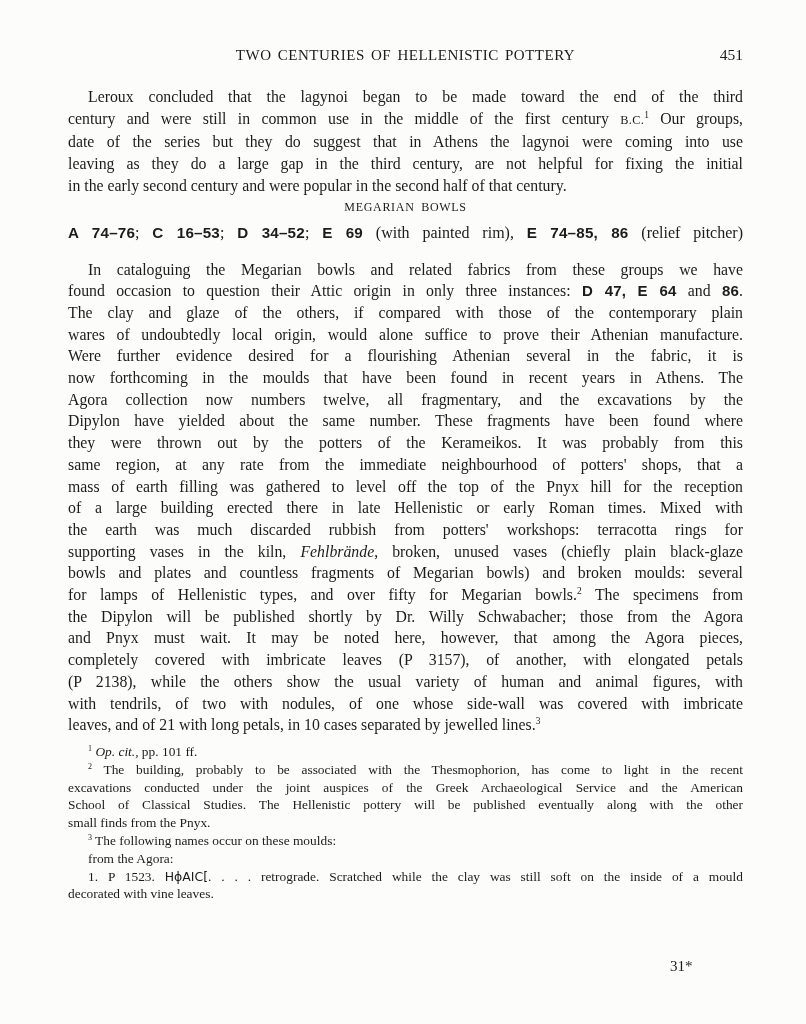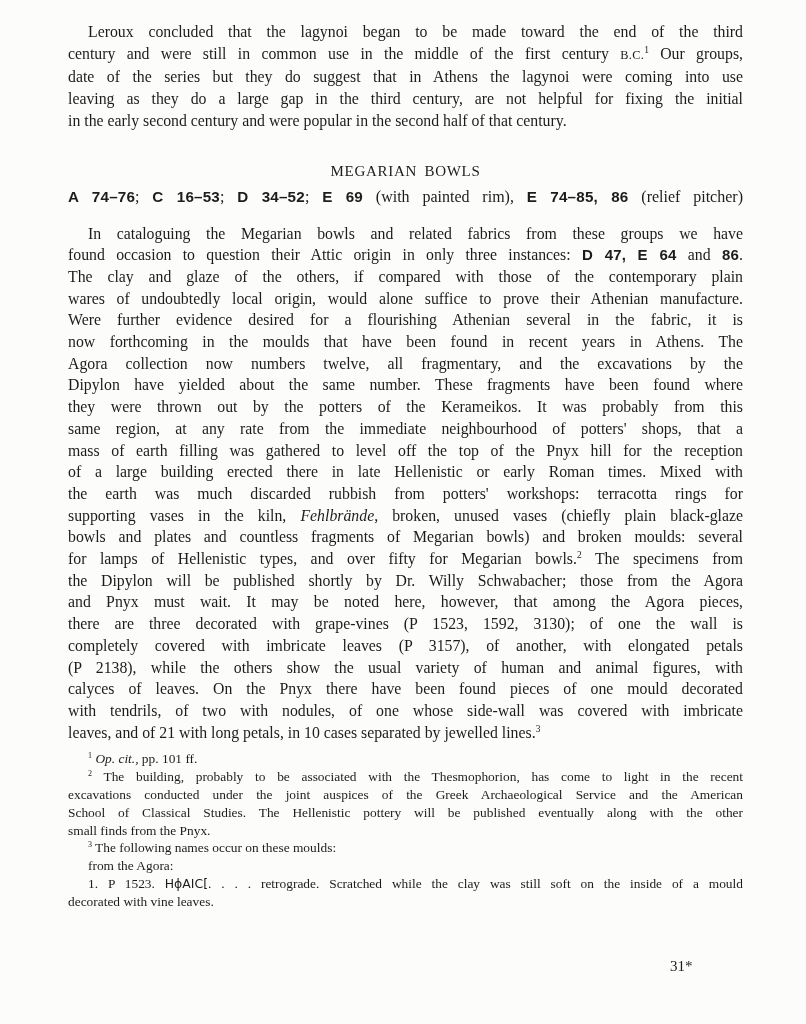--- a/index.html
+++ b/index.html
@@ -22,23 +22,22 @@
     font-size: 15px;
     letter-spacing: 0.5px;
     line-height: 20px;
     word-spacing: 2px;
   }
   .pnum { position: absolute; right: 0; top: 45px; font-size: 15.5px; line-height: 20px; }
 
   .para { font-size: 15.8px; line-height: 21.7px; }
   .p1 { margin-top: 21px; }
   .secheading {
-    margin-top: 29px;
     text-align: center;
-    font-size: 15px;
+    font-size: 12px;
     letter-spacing: 0.7px;
     word-spacing: 3px;
     line-height: 20px;
   }
   .catalog { margin-top: 5px; font-size: 16px; line-height: 22px; }
   .p2 { margin-top: 15px; }
   .footnotes { margin-top: 7px; font-size: 13.4px; line-height: 17.8px; }
 
   .tline { text-align: justify; text-align-last: justify; }
   .tline.lastline { text-align-last: left; }
@@ -56,20 +55,24 @@
   .seg-sans { font-family: "DejaVu Sans", sans-serif; font-size: 0.93em; }
 
   .sigmark { position: absolute; top: 958px; left: 656px; font-size: 15px; margin-left: 14px; }
 </style>
 </head>
 <body>
 
 <div class="page">
   <div class="content">
 
+    <div class="pagehead">
+      <div class="ptitle">TWO CENTURIES OF HELLENISTIC POTTERY</div>
+      <div class="pnum">451</div>
+    </div>
 
     <div class="para p1">
         <div class="tline indent"><span>Leroux concluded that the lagynoi began to be made toward the end of the third</span></div>
         <div class="tline"><span>century and were still in common use in the middle of the first century </span><span class="seg-sc">B.C.</span><span class="seg-sup">1</span><span> Our groups,</span></div>
         <div class="tline"><span>date of the series but they do suggest that in Athens the lagynoi were coming into use</span></div>
         <div class="tline"><span>leaving as they do a large gap in the third century, are not helpful for fixing the initial</span></div>
         <div class="tline lastline"><span>in the early second century and were popular in the second half of that century.</span></div>
       </div>
 
     <div class="secheading">MEGARIAN BOWLS</div>
@@ -90,24 +93,22 @@
         <div class="tline"><span>they were thrown out by the potters of the Kerameikos. It was probably from this</span></div>
         <div class="tline"><span>same region, at any rate from the immediate neighbourhood of potters' shops, that a</span></div>
         <div class="tline"><span>mass of earth filling was gathered to level off the top of the Pnyx hill for the reception</span></div>
         <div class="tline"><span>of a large building erected there in late Hellenistic or early Roman times. Mixed with</span></div>
         <div class="tline"><span>the earth was much discarded rubbish from potters' workshops: terracotta rings for</span></div>
         <div class="tline"><span>supporting vases in the kiln, </span><span class="seg-i">Fehlbrände</span><span>, broken, unused vases (chiefly plain black-glaze</span></div>
         <div class="tline"><span>bowls and plates and countless fragments of Megarian bowls) and broken moulds: several</span></div>
         <div class="tline"><span>for lamps of Hellenistic types, and over fifty for Megarian bowls.</span><span class="seg-sup">2</span><span> The specimens from</span></div>
         <div class="tline"><span>the Dipylon will be published shortly by Dr. Willy Schwabacher; those from the Agora</span></div>
         <div class="tline"><span>and Pnyx must wait. It may be noted here, however, that among the Agora pieces,</span></div>
-        <div class="tline"><span>there are three decorated with grape-vines (P 1523, 1592, 3130); of one the wall is</span></div>
         <div class="tline"><span>completely covered with imbricate leaves (P 3157), of another, with elongated petals</span></div>
         <div class="tline"><span>(P 2138), while the others show the usual variety of human and animal figures, with</span></div>
-        <div class="tline"><span>calyces of leaves. On the Pnyx there have been found pieces of one mould decorated</span></div>
         <div class="tline"><span>with tendrils, of two with nodules, of one whose side-wall was covered with imbricate</span></div>
         <div class="tline lastline"><span>leaves, and of 21 with long petals, in 10 cases separated by jewelled lines.</span><span class="seg-sup">3</span></div>
       </div>
 
     <div class="footnotes">
         <div class="tline lastline indent"><span class="seg-sup">1</span><span> </span><span class="seg-i">Op. cit.,</span><span> pp. 101 ff.</span></div>
         <div class="tline indent"><span class="seg-sup">2</span><span> The building, probably to be associated with the Thesmophorion, has come to light in the recent</span></div>
         <div class="tline"><span>excavations conducted under the joint auspices of the Greek Archaeological Service and the American</span></div>
         <div class="tline"><span>School of Classical Studies. The Hellenistic pottery will be published eventually along with the other</span></div>
         <div class="tline lastline"><span>small finds from the Pnyx.</span></div>

